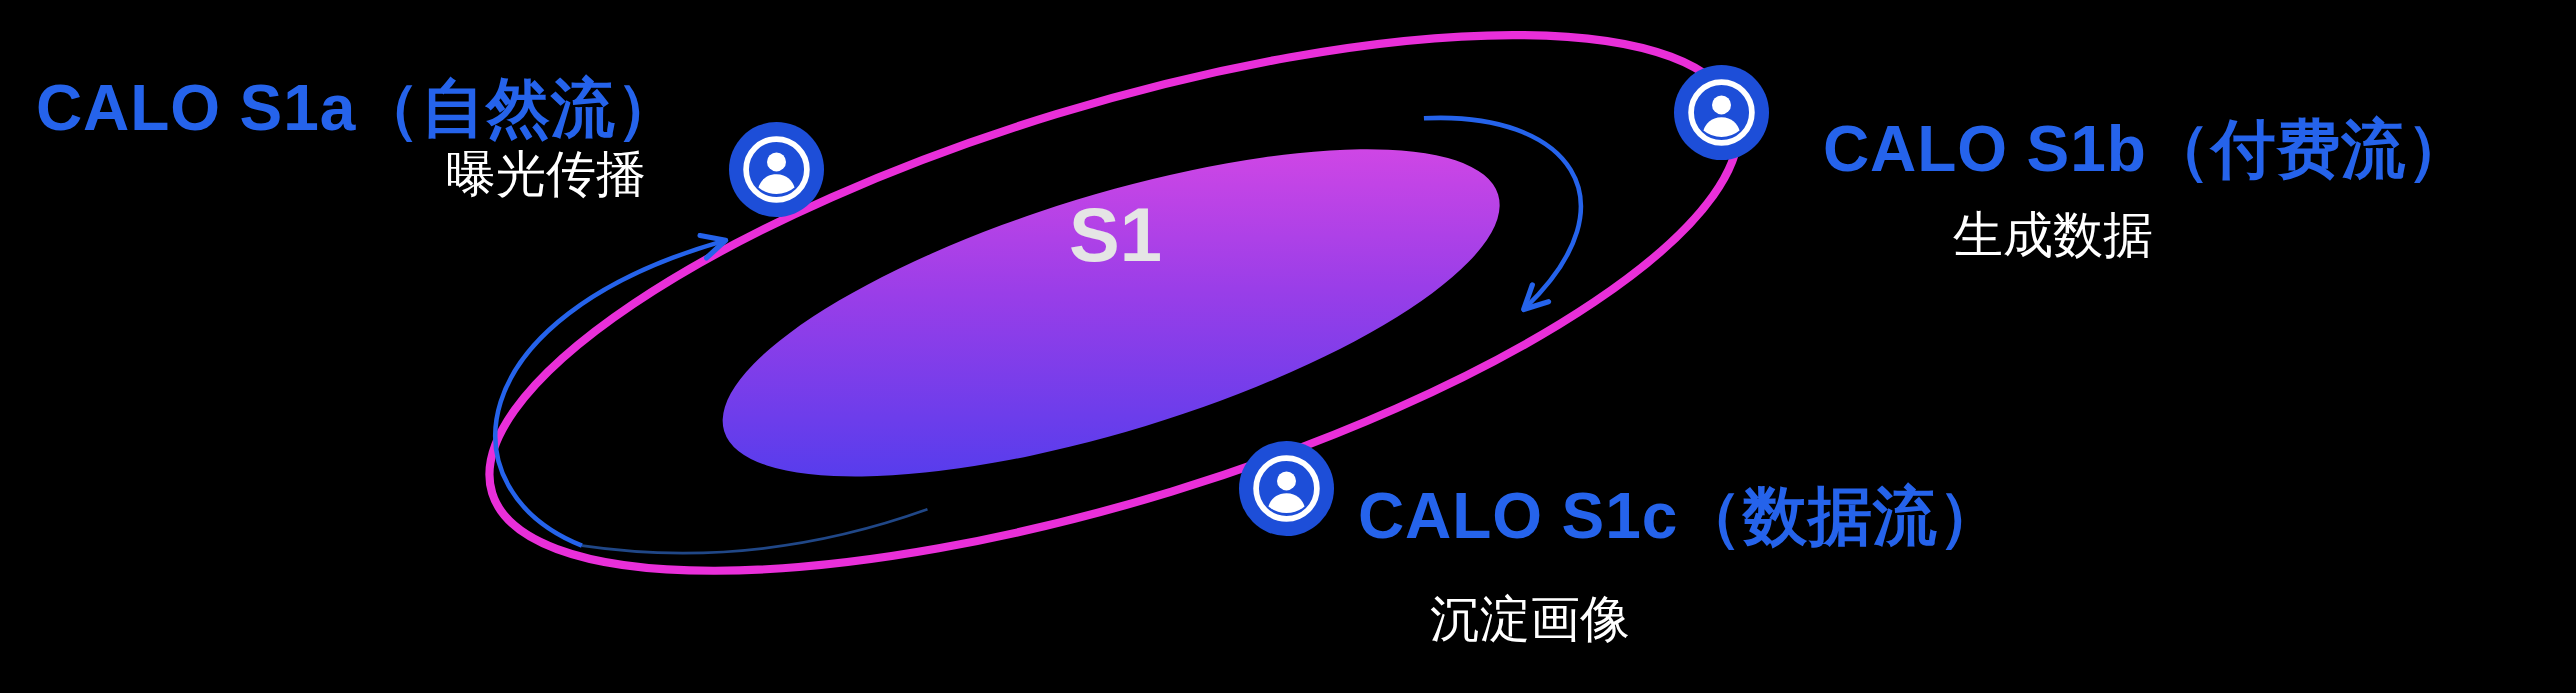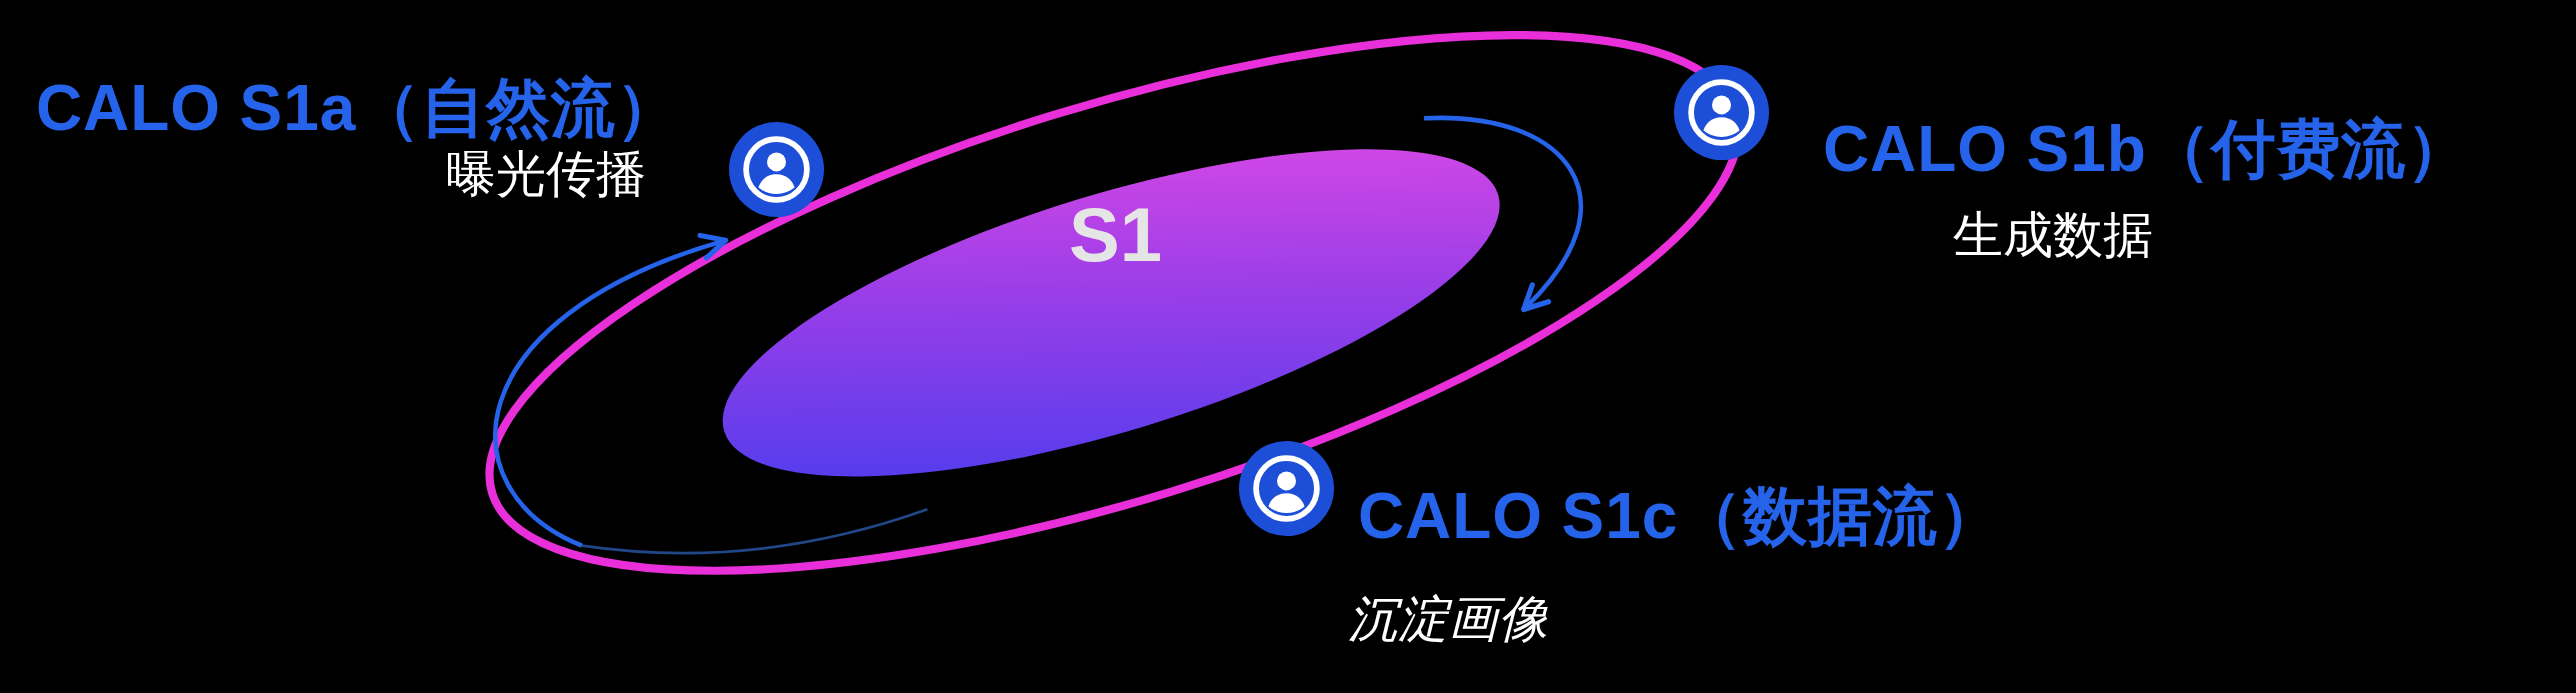--- a/index.html
+++ b/index.html
@@ -46,21 +46,21 @@
     margin-top:7.3px;
     white-space:pre;
     letter-spacing:1.8px;
   }
   .user-badge{position:absolute;width:95px;height:95px;display:block;}
   .label-s1a{left:36px;top:33px;margin-top:32px;}
   .sub-s1a{left:446px;top:141px;}
   .label-s1b{left:1823px;top:78px;margin-top:28px;}
   .sub-s1b{left:1953px;top:202px;text-align:center;}
   .label-s1c{left:1358px;top:473px;}
-  .sub-s1c{left:1348px;top:586px;font-style:italic;}
+  .sub-s1c{left:1430px;top:586px;}
   .badge-s1a{left:729px;top:122px;}
   .badge-s1b{left:1674px;top:65px;}
   .badge-s1c{left:1239px;top:441px;}
 </style>
 </head>
 <body>
 
 <div class="canvas">
 
   <svg class="shapes" width="2576" height="694" viewBox="0 0 2833 763">

